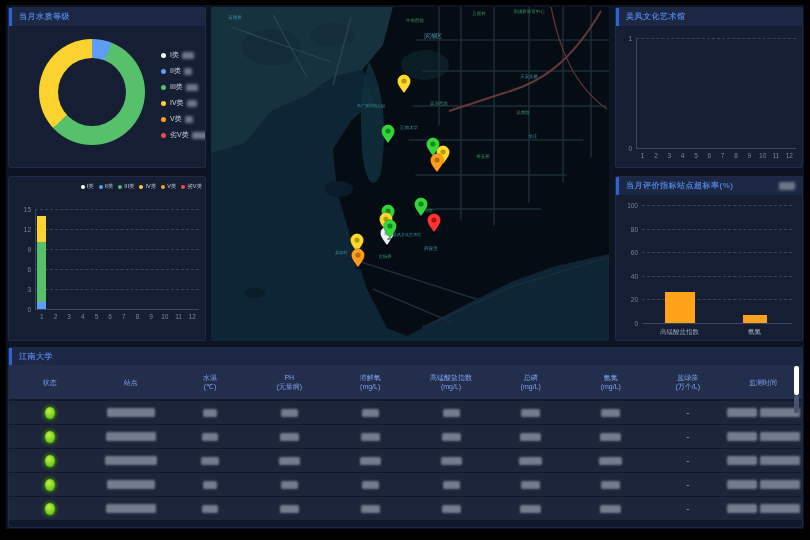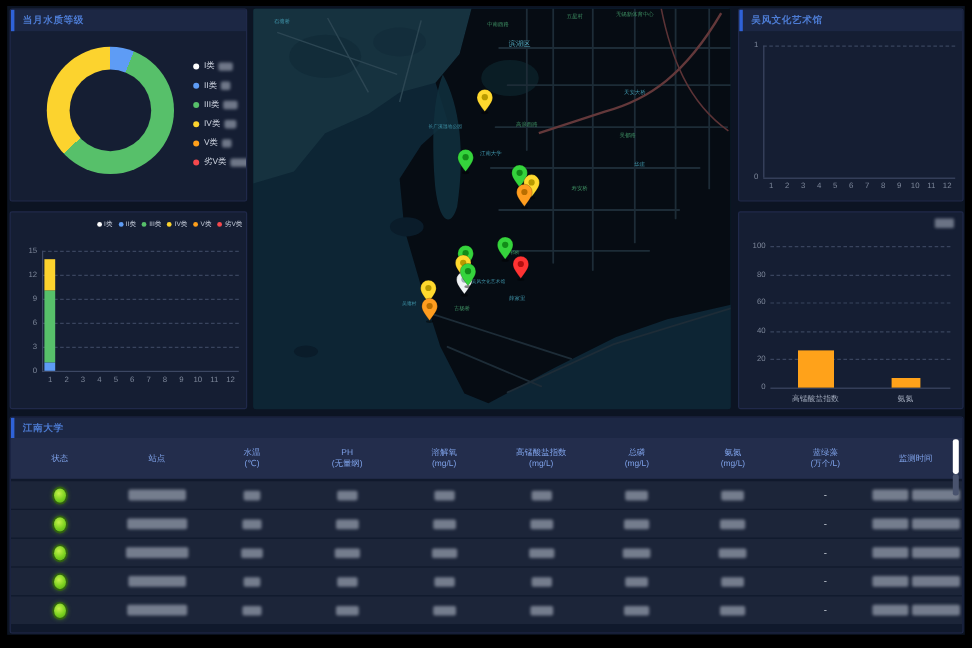--- a/index.html
+++ b/index.html
@@ -274,20 +274,21 @@
         <div class="xtick" style="left: 106.667px; top: 144px;">7</div>
         <div class="xtick" style="left: 120px; top: 144px;">8</div>
         <div class="xtick" style="left: 133.333px; top: 144px;">9</div>
         <div class="xtick" style="left: 146.667px; top: 144px;">10</div>
         <div class="xtick" style="left: 160px; top: 144px;">11</div>
         <div class="xtick" style="left: 173.333px; top: 144px;">12</div>
       </div>
   </div>
 
   <div class="panel" id="p4" style="left:615px;top:176px;width:188px;height:165px;">
+    <div class="panel-title">当月评价指标站点超标率(%)</div>
     <div class="corner-chip"></div>
     <div id="p4-chart" style="position:absolute;left:0;top:0;width:100%;height:100%;">
         <div class="axis-label" style="left: 22px; top: 146px;">0</div>
         <div class="axis-label" style="left: 22px; top: 122.4px;">20</div>
         <div class="gridline" style="left: 26px; top: 122.4px; width: 150px;"></div>
         <div class="axis-label" style="left: 22px; top: 98.8px;">40</div>
         <div class="gridline" style="left: 26px; top: 98.8px; width: 150px;"></div>
         <div class="axis-label" style="left: 22px; top: 75.2px;">60</div>
         <div class="gridline" style="left: 26px; top: 75.2px; width: 150px;"></div>
         <div class="axis-label" style="left: 22px; top: 51.6px;">80</div>

